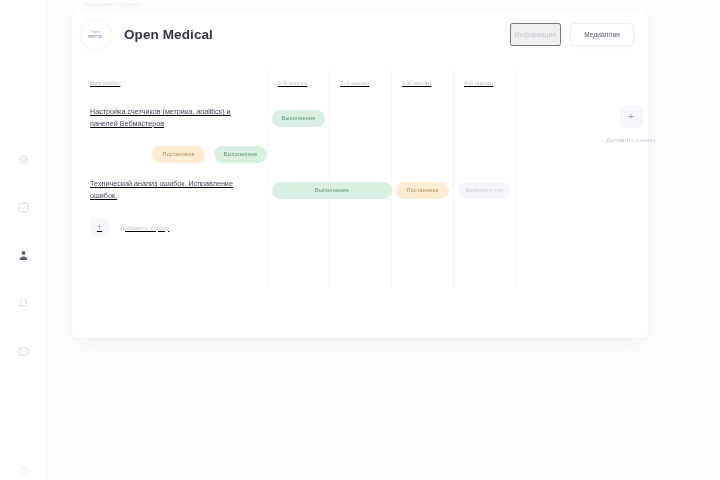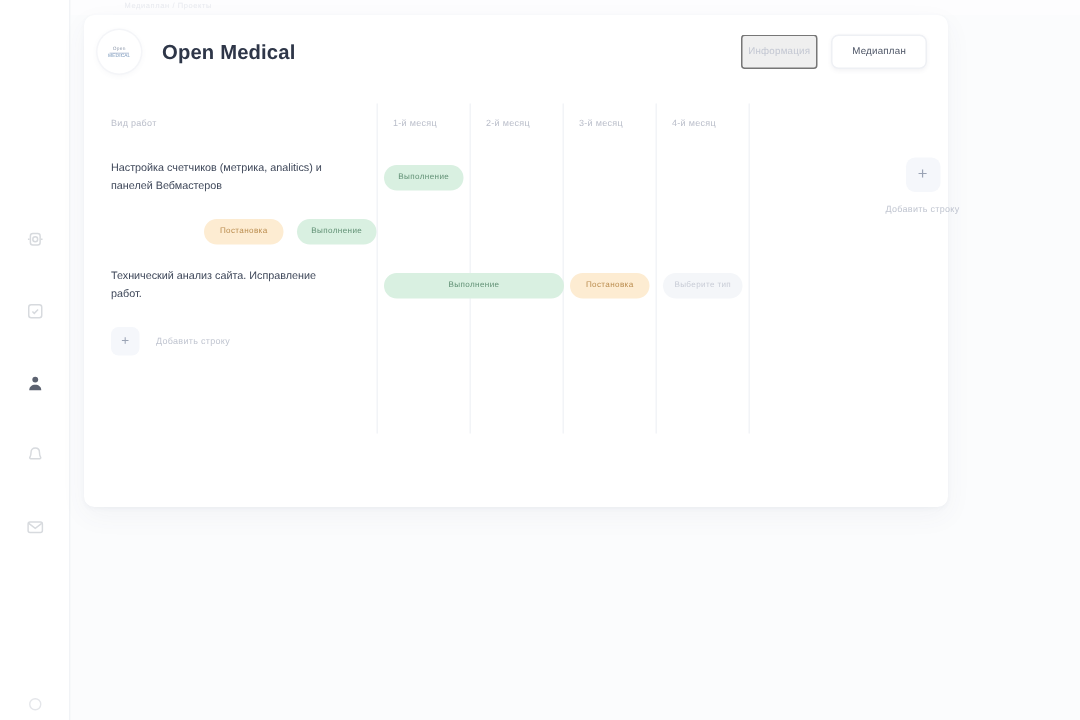--- a/index.html
+++ b/index.html
@@ -47,21 +47,21 @@
   .rail-btn.active { color: #5c6270; }
   .rail-btn svg { display: block; }
   .rail-bottom {
     position: absolute; left: 18px; top: 462px;
     width: 11px; height: 11px; color: #e4e6ea;
   }
 
   
   .card {
     position: absolute;
-    left: 56px; top: 10px;
+    left: 72px; top: 10px;
     width: 576px; height: 328px;
     background: #ffffff;
     border-radius: 7px;
     box-shadow: 0 1px 3px rgba(76,86,110,.045), 0 6px 18px rgba(76,86,110,.05);
   }
 
   
   .card-head {
     position: relative;
     height: 49px;
@@ -109,20 +109,21 @@
     padding: 7px 13px;
     box-shadow: 0 1px 3px rgba(80,90,115,.07);
     white-space: nowrap;
   }
 
   
   .tbl {
     position: absolute;
     left: 13px; top: 59px;
     width: 550px;
+    text-decoration: underline;
   }
   .trow { display: flex; position: relative; }
 
   .c-task  { width: 182px; flex: 0 0 182px; }
   .c-m     { width: 62px;  flex: 0 0 62px; }
   .c-add   { width: 102px; flex: 0 0 102px; }
 
   
   .rules {
     position: absolute; left: 13px; top: 59px;
@@ -311,21 +312,21 @@
           <span class="badge orange w1">Постановка</span>
         </div>
         <div class="c-m cellpad">
           <span class="badge green w1">Выполнение</span>
         </div>
         <div class="c-m cellpad"></div>
         <div class="c-add"></div>
       </div>
 
       <div class="trow row-body">
-        <div class="c-task task-cell">Технический анализ сайта. Исправление работ.</div>
+        <div class="c-task task-cell">Технический анализ ошибок. Исправление ошибок.</div>
         <div class="cellpad" style="width:124px;flex:0 0 124px">
           <span class="badge green w2">Выполнение</span>
         </div>
         <div class="c-m cellpad">
           <span class="badge orange w1">Постановка</span>
         </div>
         <div class="c-m cellpad">
           <span class="badge empty w1">Выберите тип</span>
         </div>
         <div class="c-add"></div>

